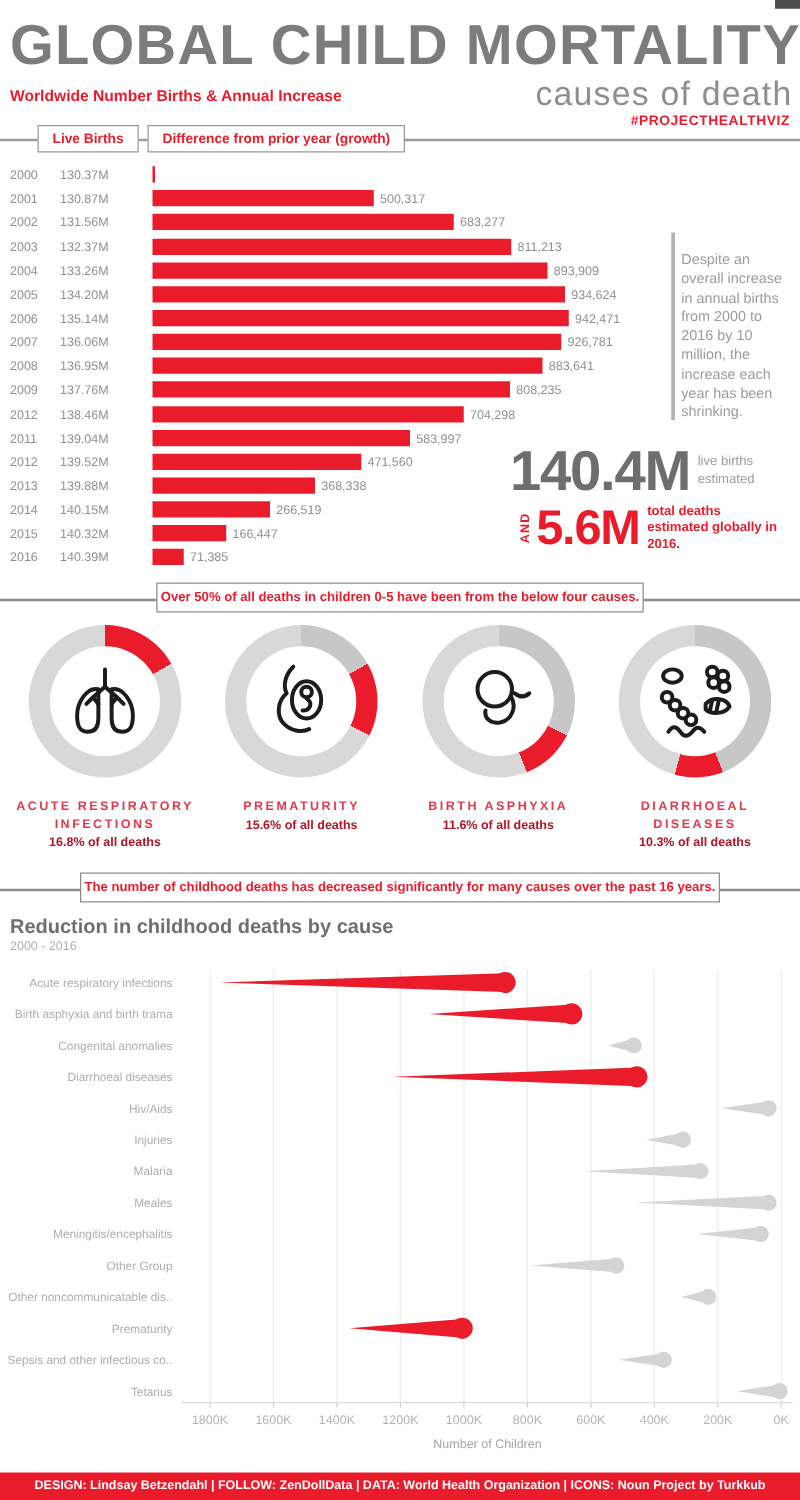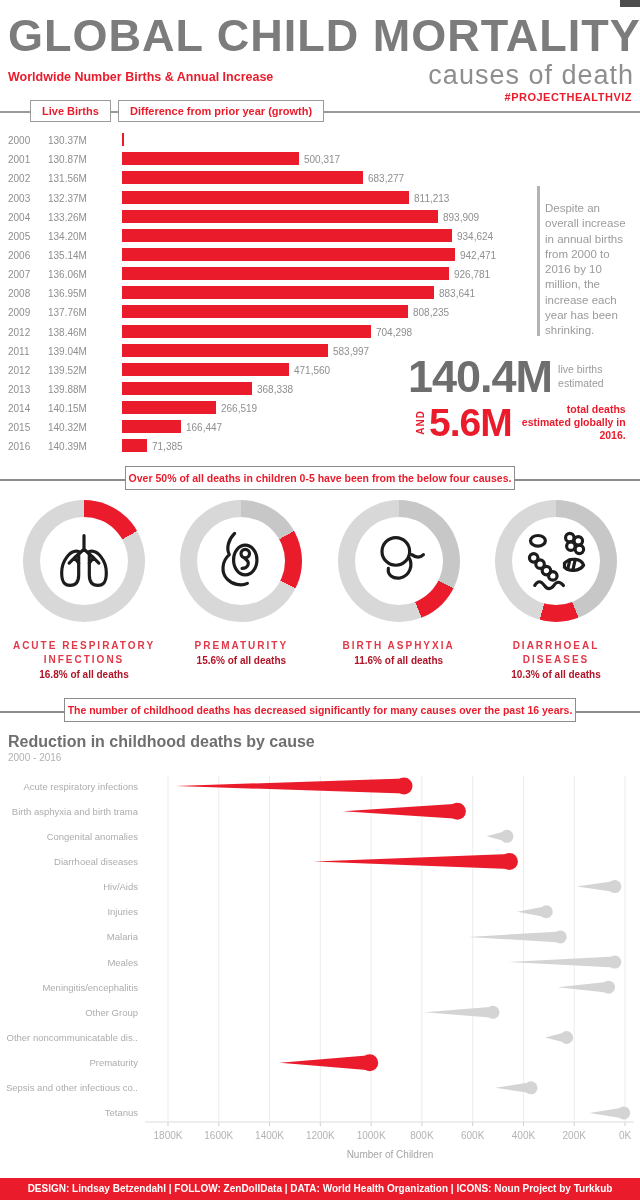--- a/index.html
+++ b/index.html
@@ -33,21 +33,21 @@
   .noterule { position:absolute; top:186px; left:537px; width:3px; height:150px; background:#b3b3b3; }
 
   .stats { position:absolute; top:354px; left:376px; width:264px; }
   .statrow1 { display:flex; align-items:center;margin-left:32px; }
   .bignum1 { font-size:45px; font-weight:800; color:#6e6e6e; letter-spacing:-1px; line-height:1; }
   .smalllab1 { margin-left:6px; width:60px; font-size:10.5px; color:#9b9b9b; line-height:1.25; }
   .statrow2 { display:flex; align-items:center; padding-left:40px; margin-top:4px; }
   .andword { writing-mode:vertical-rl; transform:rotate(180deg); font-size:10px; font-weight:bold;
              color:var(--accent); letter-spacing:1px; line-height:1; margin-right:3px; }
   .bignum2 { font-size:39px; font-weight:800; color:var(--accent); letter-spacing:-1px; line-height:1; }
-  .smalllab2 { margin-left:6px; width:108px; font-size:10.5px; font-weight:bold; color:var(--accent); line-height:1.25;text-align:right; }
+  .smalllab2 { margin-left:6px; width:108px; font-size:10.5px; font-weight:bold; color:var(--accent); line-height:1.25; }
 
   .banner { position:absolute; left:0; right:0; height:28px; }
   .banner .bline { position:absolute; top:13px; left:0; right:0; height:1.5px; background:#8c8c8c; }
   .banner .bbox { position:relative; margin:0 auto; width:max-content; max-width:540px; background:#fff;
                   border:1.5px solid #8c8c8c; padding:5px 3px; color:var(--accent);
                   font-weight:bold; font-size:10.5px; text-align:center; }
   .banner1 { top:466px; } .banner2 { top:698px; }
 
   .donut-row { position:absolute; top:500px; left:8px; right:8px; display:flex; justify-content:space-between; }
   .dblock { width:152px; display:flex; flex-direction:column; align-items:center; }

